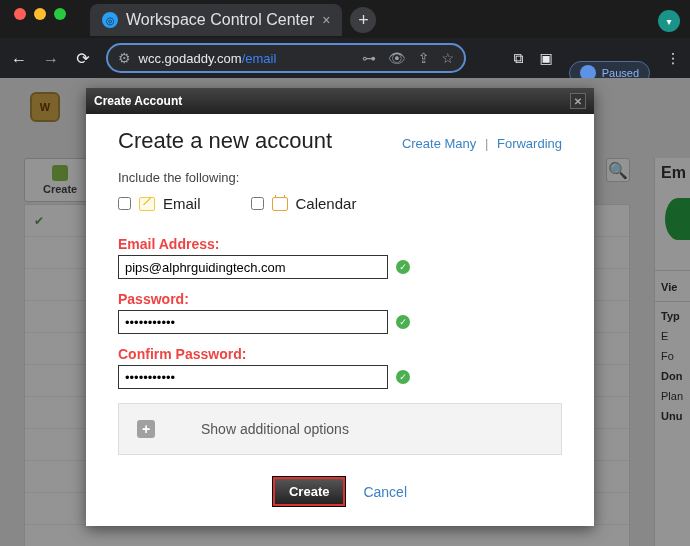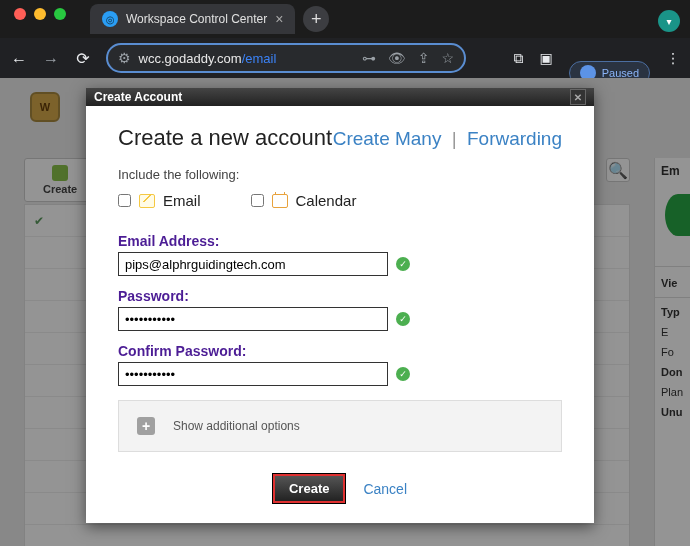--- a/index.html
+++ b/index.html
@@ -9,21 +9,21 @@
   .traffic-lights { position: absolute; top: 8px; left: 14px; display: flex; gap: 8px; }
   .traffic-light { width: 12px; height: 12px; border-radius: 50%; }
   .tl-red { background: #ff5f57; }
   .tl-yellow { background: #febc2e; }
   .tl-green { background: #28c840; }
 
   
   .tab-bar { position: absolute; top: 4px; left: 90px; display: flex; align-items: center; gap: 8px; }
   .tab { background: #35363a; border-radius: 8px 8px 0 0; padding: 7px 12px; display: flex; align-items: center; gap: 8px; min-width: 200px; }
   .tab .favicon { width: 16px; height: 16px; border-radius: 50%; background: #2a9df4; display: flex; align-items: center; justify-content: center; font-size: 10px; color: #0e2b3c; }
-  .tab-title { color: #e0e0e0; font-size: 12px; flex: 1; }
+  .tab-title { color: #e0e0e0; font-size: 16px; flex: 1; }
   .tab-close { color: #aaa; font-size: 14px; cursor: pointer; }
   .new-tab { width: 26px; height: 26px; border-radius: 50%; background: #3c3d41; color: #ddd; display: flex; align-items: center; justify-content: center; font-size: 18px; cursor: pointer; }
   .menu-down { position: absolute; top: 10px; right: 10px; width: 22px; height: 22px; border-radius: 50%; background: #1a9488; color: #fff; display: flex; align-items: center; justify-content: center; font-size: 10px; }
 
   
   .toolbar { position: absolute; top: 38px; left: 0; right: 0; height: 40px; background: #202124; display: flex; align-items: center; padding: 0 10px; gap: 14px; }
   .nav-btn { color: #9aa0a6; font-size: 16px; cursor: pointer; width: 18px; text-align: center; }
   .nav-btn.enabled { color: #e8eaed; }
   .omnibox { flex: 0 0 360px; height: 30px; background: #282a2d; border: 2px solid #5a8dd1; border-radius: 16px; display: flex; align-items: center; padding: 0 10px; gap: 8px; }
   .omnibox .url-icon { color: #9aa0a6; font-size: 14px; }
@@ -42,58 +42,58 @@
 
   
   .bg-account-chip { position: absolute; top: 14px; left: 30px; display: flex; gap: 8px; align-items: flex-start; }
   .bg-avatar { width: 30px; height: 30px; border-radius: 6px; background: #d6a94b; border: 2px solid #a8893f; display: flex; align-items: center; justify-content: center; color: #663f0b; font-size: 11px; font-weight: bold; }
   .bg-tabs { position: absolute; top: 80px; left: 24px; display: flex; border: 1px solid #ccc; background: #fff; border-radius: 3px; }
   .bg-tab { padding: 6px 18px; font-size: 11px; color: #444; display: flex; flex-direction: column; align-items: center; gap: 2px; }
   .bg-tab.active { font-weight: bold; }
   .bg-tab-icon { width: 16px; height: 16px; background: #8bc34a; border-radius: 3px; }
   .bg-search { position: absolute; top: 80px; right: 60px; width: 24px; height: 24px; border: 1px solid #ccc; background: #fff; display: flex; align-items: center; justify-content: center; border-radius: 3px; color: #888; }
   .bg-right-panel { position: absolute; right: 0; top: 80px; width: 36px; bottom: 0; background: #fff; border-left: 1px solid #ddd; padding-top: 6px; }
-  .bg-right-panel .hdr { font-size: 12px; font-weight: bold; color: #333; padding-left: 6px; }
+  .bg-right-panel .hdr { font-size: 16px; font-weight: bold; color: #333; padding-left: 6px; }
   .bg-right-panel .grn { width: 26px; height: 42px; background: #28a745; margin: 16px 0 0 10px; border-radius: 50% 0 0 50%; }
   .bg-right-panel .sep { border-top: 1px solid #ddd; margin: 30px 0 6px; }
   .bg-right-panel .line { font-size: 11px; color: #333; padding: 4px 6px; }
   .bg-right-panel .line.b { font-weight: bold; }
   .bg-list { position: absolute; top: 126px; left: 24px; right: 60px; height: 360px; background: #fff; border: 1px solid #e0e0e0; }
   .bg-list-row { height: 32px; border-bottom: 1px solid #eee; }
   .bg-check { position: absolute; left: 34px; top: 136px; color: #5c9b5f; font-size: 12px; }
 
   
   .modal { position: absolute; top: 10px; left: 86px; width: 508px; background: #fff; box-shadow: 0 4px 14px rgba(0,0,0,0.5); z-index: 10; }
-  .modal-header { background: linear-gradient(#444, #222); color: #fff; height: 18px; padding: 0 8px; display: flex; align-items: center; font-size: 12px; font-weight: bold; }
+  .modal-header { background: linear-gradient(#444, #222); color: #fff; height: 26px; padding: 0 8px; display: flex; align-items: center; font-size: 12px; font-weight: bold; }
   .modal-header .close { margin-left: auto; width: 16px; height: 16px; border: 1px solid #666; background: #333; color: #aaa; display: flex; align-items: center; justify-content: center; font-size: 10px; cursor: pointer; }
   .modal-body { padding: 14px 32px 20px; }
   .modal-title-row { display: flex; align-items: baseline; margin-bottom: 16px; }
   .modal-title { font-size: 22px; font-weight: normal; color: #222; flex: 1; }
-  .modal-links { font-size: 19px; margin-top: 8px; }
+  .modal-links { font-size: 13px; margin-top: 8px; }
   .modal-links a { color: #3b82c4; text-decoration: none; }
   .modal-links .sep { color: #999; padding: 0 5px; }
   .include-label { font-size: 13px; color: #444; margin-bottom: 10px; }
   .include-row { display: flex; gap: 50px; margin-bottom: 24px; align-items: center; }
   .include-item { display: flex; align-items: center; gap: 8px; font-size: 15px; color: #222; }
   .include-item input { width: 13px; height: 13px; }
   .include-item .ico { width: 16px; height: 14px; display: inline-block; }
   .ico-envelope { border: 1.5px solid #f5c842; border-radius: 2px; background: #fffbe6; position: relative; }
   .ico-envelope::after { content: ""; position: absolute; top: 0; left: 0; right: 0; height: 7px; background: linear-gradient(135deg, transparent 45%, #f5c842 46%, #f5c842 54%, transparent 55%); }
   .ico-calendar { border: 1.5px solid #e8a23c; border-radius: 2px; background: #fff; position: relative; }
   .ico-calendar::before { content: ""; position: absolute; top: -3px; left: 2px; right: 2px; height: 3px; border-left: 1.5px solid #e8a23c; border-right: 1.5px solid #e8a23c; }
 
   .form-group { margin-bottom: 12px; }
-  .form-label { font-weight: bold; font-size: 14px; color: #4c1d95; margin-bottom: 3px; display: block; }
+  .form-label { font-weight: bold; font-size: 14px; color: #ef4444; margin-bottom: 3px; display: block; }
   .input-row { display: flex; align-items: center; gap: 8px; }
   .form-input { width: 270px; height: 24px; border: 1px solid #333; padding: 2px 6px; font-size: 13px; background: #fff; }
   .valid-icon { width: 14px; height: 14px; border-radius: 50%; background: #4caf50; color: #fff; display: flex; align-items: center; justify-content: center; font-size: 9px; }
 
   .additional-box { margin-top: 14px; background: #f3f3f3; border: 1px solid #ddd; padding: 16px 18px; display: flex; align-items: center; gap: 18px; cursor: pointer; }
   .plus-box { width: 18px; height: 18px; background: #a0a0a0; border-radius: 3px; color: #fff; display: flex; align-items: center; justify-content: center; font-size: 14px; font-weight: bold; }
-  .additional-label { font-size: 12px; color: #555; }
+  .additional-label { font-size: 14px; color: #555; margin-left: 28px; }
 
   .action-row { margin-top: 22px; display: flex; align-items: center; justify-content: center; gap: 18px; }
   .btn-create { background: linear-gradient(#555, #222); color: #fff; border: 2px solid #e03030; padding: 5px 14px; font-size: 13px; font-weight: bold; cursor: pointer; outline: 1px solid #000; }
   .btn-cancel { color: #3b82c4; font-size: 14px; cursor: pointer; text-decoration: none; }
 </style>
 </head>
 <body>
 
 <div class="traffic-lights">
   <div class="traffic-light tl-red"></div>

